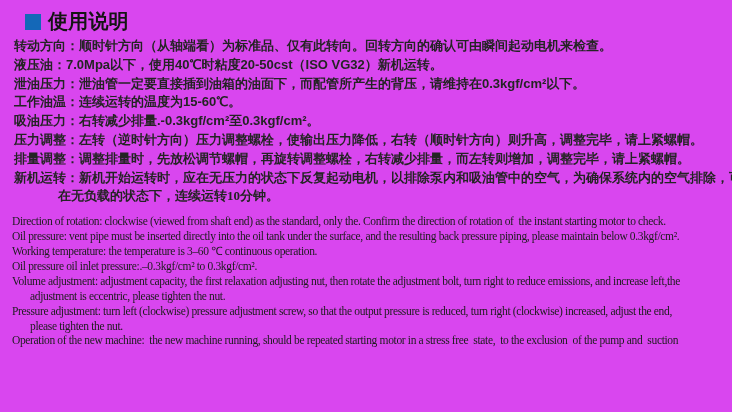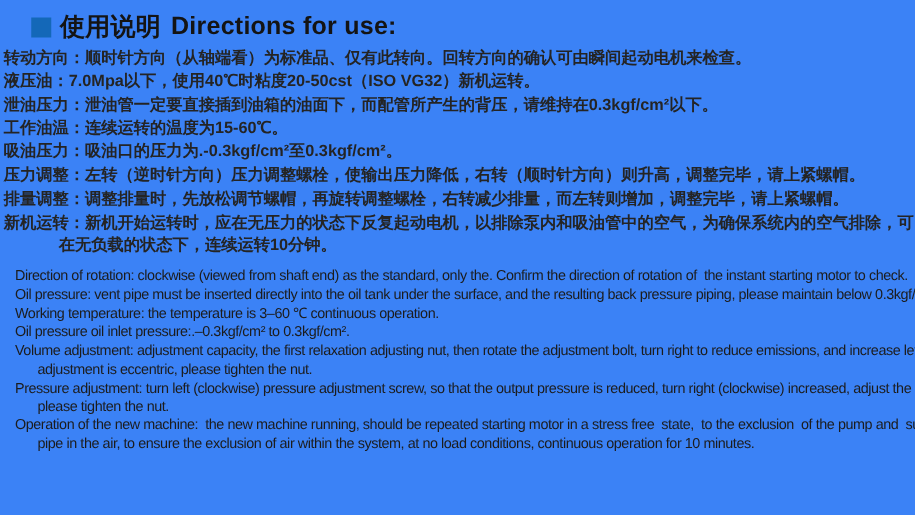--- a/index.html
+++ b/index.html
@@ -8,21 +8,21 @@
     background: #ffffff;
     width: 732px;
     height: 412px;
     overflow: hidden;
     font-family: "Liberation Sans", sans-serif;
   }
   .page {
     position: relative;
     width: 732px;
     height: 412px;
-    background: #3b82f6;
+    background: #d946ef;
   }
   .title-row {
     display: flex;
     align-items: center;
     gap: 7px;
     padding: 9px 0 0 25px;
     height: 25px;
   }
   .bullet {
     display: inline-block;
@@ -33,67 +33,66 @@
   }
   .title-text {
     font-size: 20px;
     font-weight: bold;
     color: #141414;
     letter-spacing: 0.2px;
     white-space: nowrap;
   }
   .title-en { margin-left: 1px; }
   .zh-block {
-    padding: 3px 4px 0 3px;
+    padding: 3px 4px 0 14px;
   }
   .zh-line {
     font-size: 13px;
     font-weight: bold;
     line-height: 18.8px;
     color: #242424;
     white-space: pre;
   }
-  .zh-line.indent { padding-left: 44px; }
+  .zh-line.indent { padding-left: 44px; font-family: Liberation Serif, serif; }
   .en-block {
     padding: 8px 4px 0 12px;
+    font-family: Liberation Serif, serif;
   }
   .en-line {
     font-size: 11.5px;
     letter-spacing: -0.35px;
     line-height: 14.9px;
     color: #1c1c1c;
     white-space: pre;
   }
   .en-line.indent { padding-left: 18px; }
 </style>
 </head>
 <body>
 
 <div class="page">
   <div class="title-row">
     <span class="bullet" style="background: rgb(20, 104, 184);"></span>
     <span class="title-text title-zh">使用说明</span>
-    <span class="title-text title-en">Directions for use:</span>
   </div>
   <div class="zh-block">
       <div class="zh-line">转动方向：顺时针方向（从轴端看）为标准品、仅有此转向。回转方向的确认可由瞬间起动电机来检查。</div>
       <div class="zh-line">液压油：7.0Mpa以下，使用40℃时粘度20-50cst（ISO VG32）新机运转。</div>
       <div class="zh-line">泄油压力：泄油管一定要直接插到油箱的油面下，而配管所产生的背压，请维持在0.3kgf/cm²以下。</div>
       <div class="zh-line">工作油温：连续运转的温度为15-60℃。</div>
-      <div class="zh-line">吸油压力：吸油口的压力为.-0.3kgf/cm²至0.3kgf/cm²。</div>
+      <div class="zh-line">吸油压力：右转减少排量.-0.3kgf/cm²至0.3kgf/cm²。</div>
       <div class="zh-line">压力调整：左转（逆时针方向）压力调整螺栓，使输出压力降低，右转（顺时针方向）则升高，调整完毕，请上紧螺帽。</div>
       <div class="zh-line">排量调整：调整排量时，先放松调节螺帽，再旋转调整螺栓，右转减少排量，而左转则增加，调整完毕，请上紧螺帽。</div>
       <div class="zh-line">新机运转：新机开始运转时，应在无压力的状态下反复起动电机，以排除泵内和吸油管中的空气，为确保系统内的空气排除，可</div>
       <div class="zh-line indent">在无负载的状态下，连续运转10分钟。</div>
     </div>
   <div class="en-block">
       <div class="en-line">Direction of rotation: clockwise (viewed from shaft end) as the standard, only the. Confirm the direction of rotation of  the instant starting motor to check.</div>
       <div class="en-line">Oil pressure: vent pipe must be inserted directly into the oil tank under the surface, and the resulting back pressure piping, please maintain below 0.3kgf/cm².</div>
       <div class="en-line">Working temperature: the temperature is 3–60 ℃ continuous operation.</div>
       <div class="en-line">Oil pressure oil inlet pressure:.–0.3kgf/cm² to 0.3kgf/cm².</div>
       <div class="en-line">Volume adjustment: adjustment capacity, the first relaxation adjusting nut, then rotate the adjustment bolt, turn right to reduce emissions, and increase left,the</div>
       <div class="en-line indent">adjustment is eccentric, please tighten the nut.</div>
       <div class="en-line">Pressure adjustment: turn left (clockwise) pressure adjustment screw, so that the output pressure is reduced, turn right (clockwise) increased, adjust the end,</div>
       <div class="en-line indent">please tighten the nut.</div>
       <div class="en-line">Operation of the new machine:  the new machine running, should be repeated starting motor in a stress free  state,  to the exclusion  of the pump and  suction</div>
-      <div class="en-line indent">pipe in the air, to ensure the exclusion of air within the system, at no load conditions, continuous operation for 10 minutes.</div>
     </div>
 </div>
 
 </body></html>

